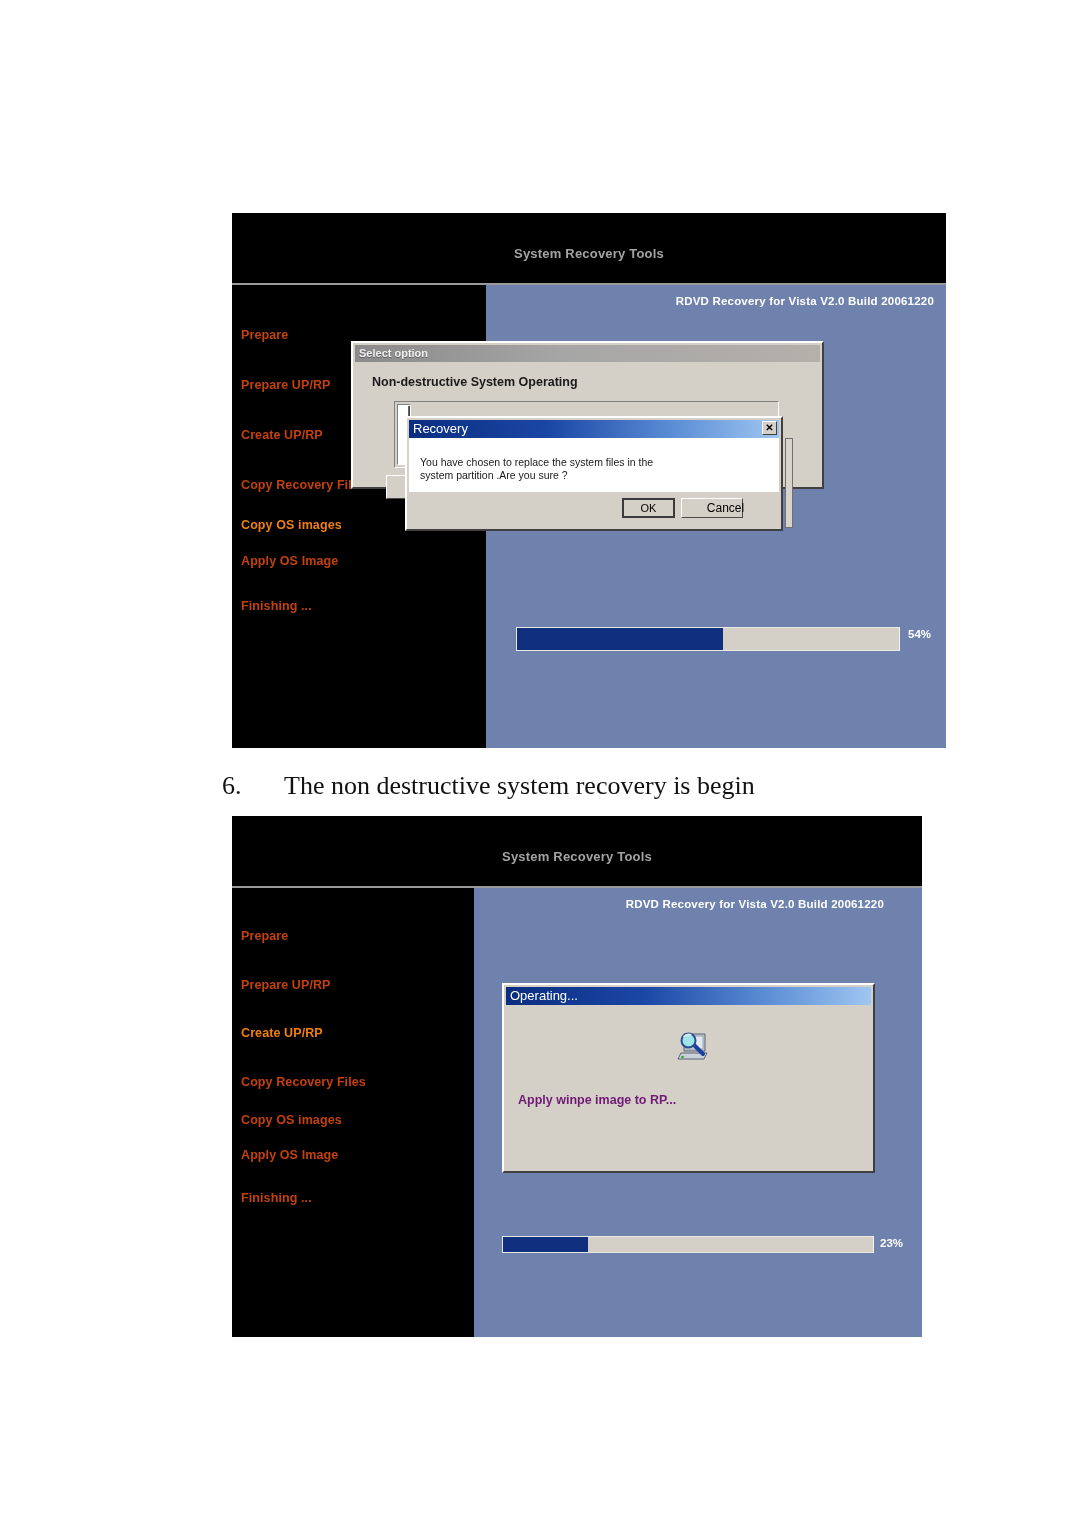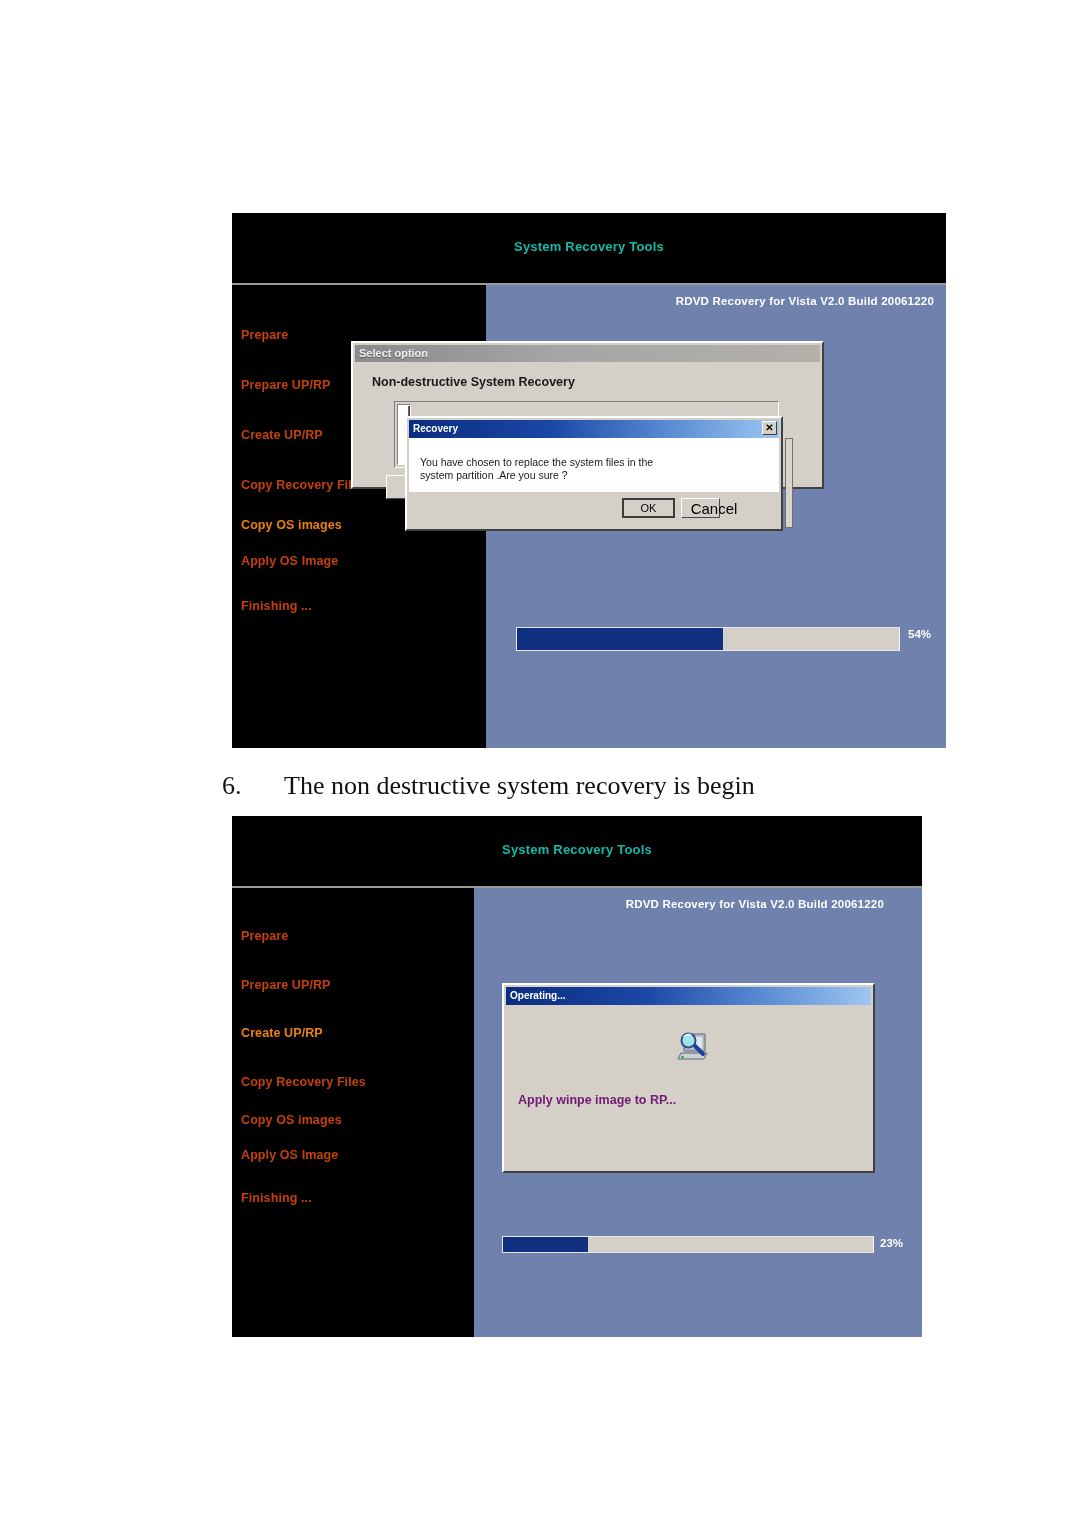--- a/index.html
+++ b/index.html
@@ -28,24 +28,25 @@
     top: 0;
     width: 100%;
     background: #000000;
     border-bottom: 2px solid #9a9a9a;
     box-sizing: border-box;
   }
   .shot-header-title {
     position: absolute;
     width: 100%;
     text-align: center;
-    color: #14b8a6;
+    color: #a3a3a3;
     font-weight: bold;
     letter-spacing: .2px;
     white-space: nowrap;
+    margin-top: 7px;
   }
   .shot-body {
     position: absolute;
     left: 0;
     width: 100%;
     background: #000000;
   }
   .sidebar {
     position: absolute;
     left: 0;
@@ -127,22 +128,22 @@
     box-sizing: border-box;
     white-space: nowrap;
     text-shadow: 0 1px 0 rgba(0,0,0,.35);
   }
   .win-tb-active {
     position: absolute;
     left: 2px; top: 2px; right: 2px;
     height: 18px;
     background: linear-gradient(to right, #0b2d80 0%, #1b47a5 38%, #5d8fd6 72%, #9fc6f2 100%);
     color: #ffffff;
-    font-size: 10px;
-    font-weight: bold;
+    font-size: 13px;
+    font-weight: normal;
     line-height: 18px;
     padding-left: 4px;
     box-sizing: border-box;
     white-space: nowrap;
   }
   .win-close {
     position: absolute;
     right: 2px;
     top: 2px;
     width: 15px;
@@ -290,21 +291,21 @@
           <div class="pbar-fill" style="width:54%;"></div>
         </div>
         <div class="pbar-pct" style="left:392px; top:1px; font-size:11.5px;">54%</div>
       </div>
     </div>
   </div>
 
   <div class="win" style="left:119px; top:128px; width:473px; height:148px;">
     <div class="win-tb-inactive">Select option</div>
 
-    <div class="dlg-heading" style="left:19px; top:32px; font-size:12.5px;">Non-destructive System Recovery</div>
+    <div class="dlg-heading" style="left:19px; top:32px; font-size:12.5px;">Non-destructive System Operating</div>
 
     <div class="sunken" style="left:41px; top:58px; width:385px; height:67px;">
       <div class="listbox" style="left:2px; top:2px; width:14px; height:61px;">
         <div class="listbox-row">Ir</div>
         <div class="listbox-row">O</div>
         <div class="listbox-row">A</div>
         <div class="listbox-row">S</div>
         <div class="listbox-row">a</div>
       </div>
     </div>
@@ -321,21 +322,21 @@
     <div class="win-tb-active">Recovery</div>
     <div class="win-close" style="right:4px; top:3px;">✕</div>
 
     <div class="msg-body" style="left:2px; top:20px; width:370px; height:54px;">
       <div class="msg-text" style="left:11px; top:18px; width:265px;">You have chosen to replace the system files in the system  partition .Are you sure ?</div>
     </div>
 
     <div class="btn default" style="left:215px; top:80px; width:53px; height:20px; font-size:11px; font-weight:normal;">
       <span>OK</span>
     </div>
-    <div class="btn thin" style="left:274px; top:80px; width:39px; height:20px; font-size:15px;padding-left:27px;">
+    <div class="btn thin" style="left:274px; top:80px; width:62px; height:20px; font-size:12px;padding-left:27px;">
       <span>Cancel</span>
     </div>
 
     <div class="scroll-stub" style="right:-12px; top:20px; height:90px;"></div>
   </div>
 </div>
 
 <div class="caption" style="left:222px; top:771px; font-size:26px;">
   <span class="num">6.</span>
   <span class="txt">The non destructive system recovery is begin</span>

